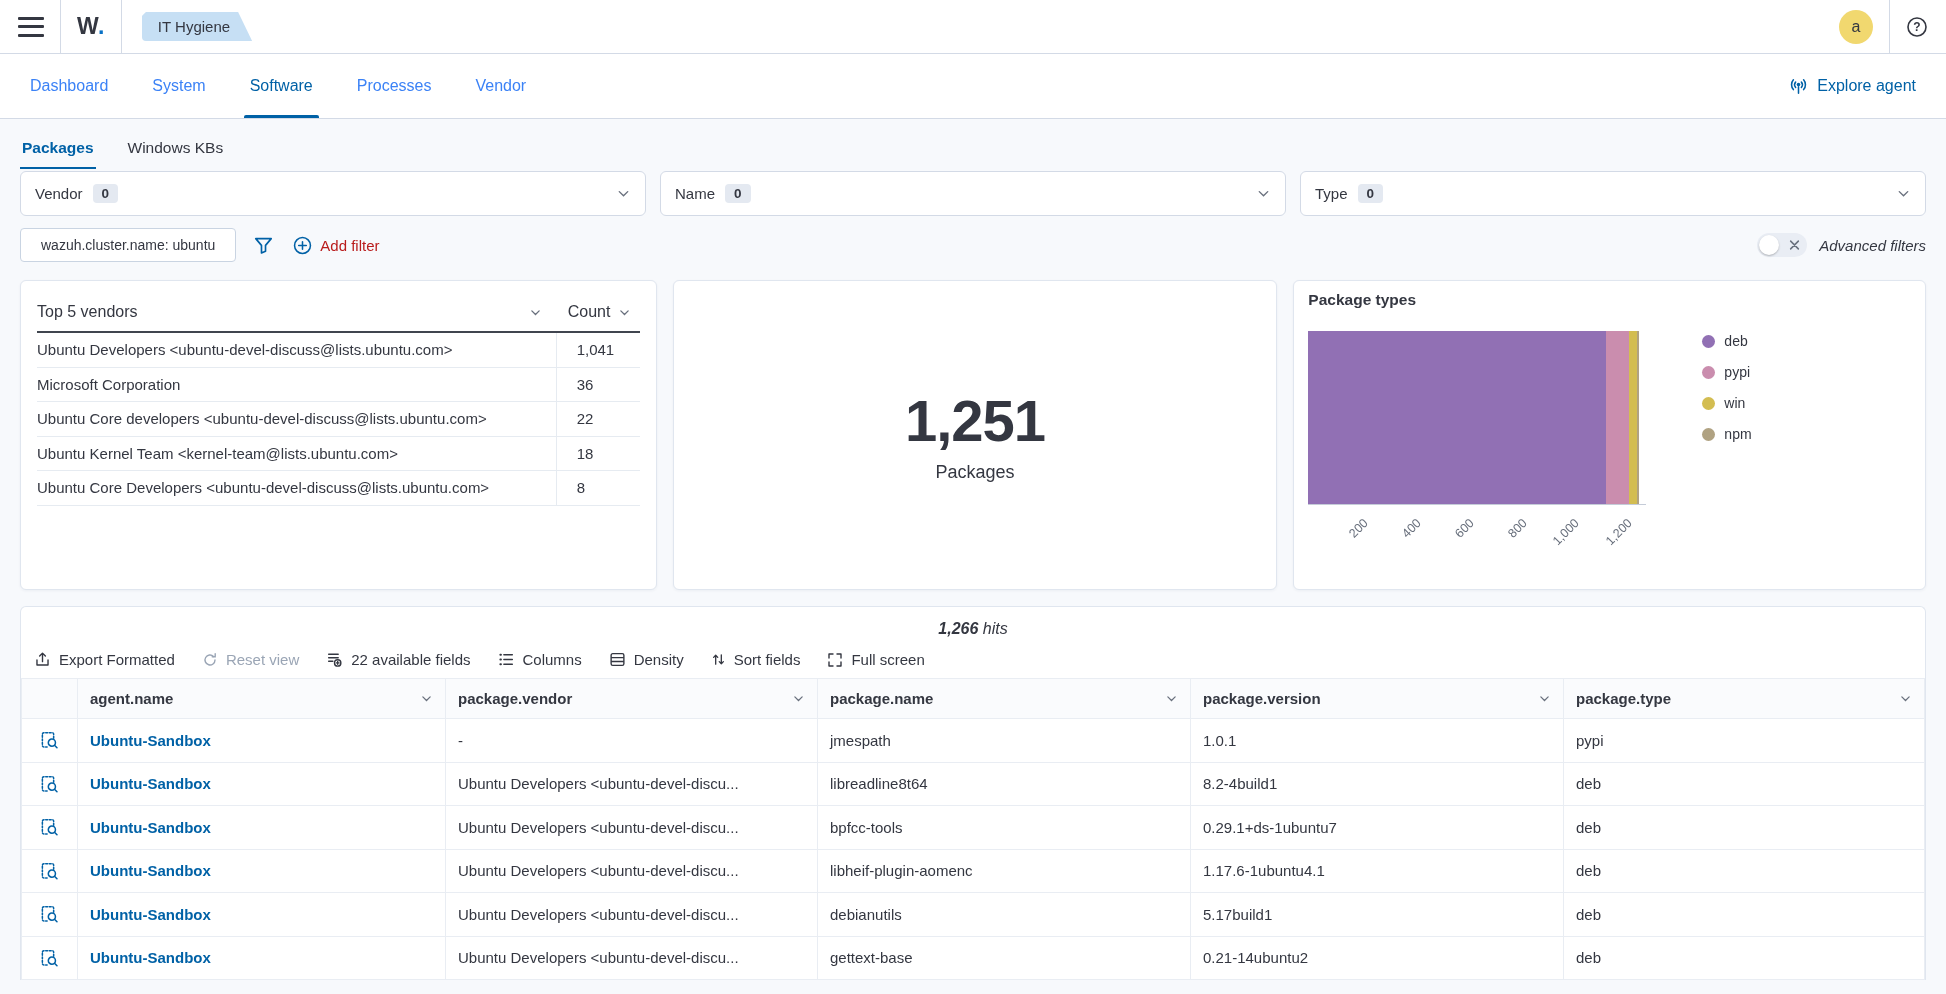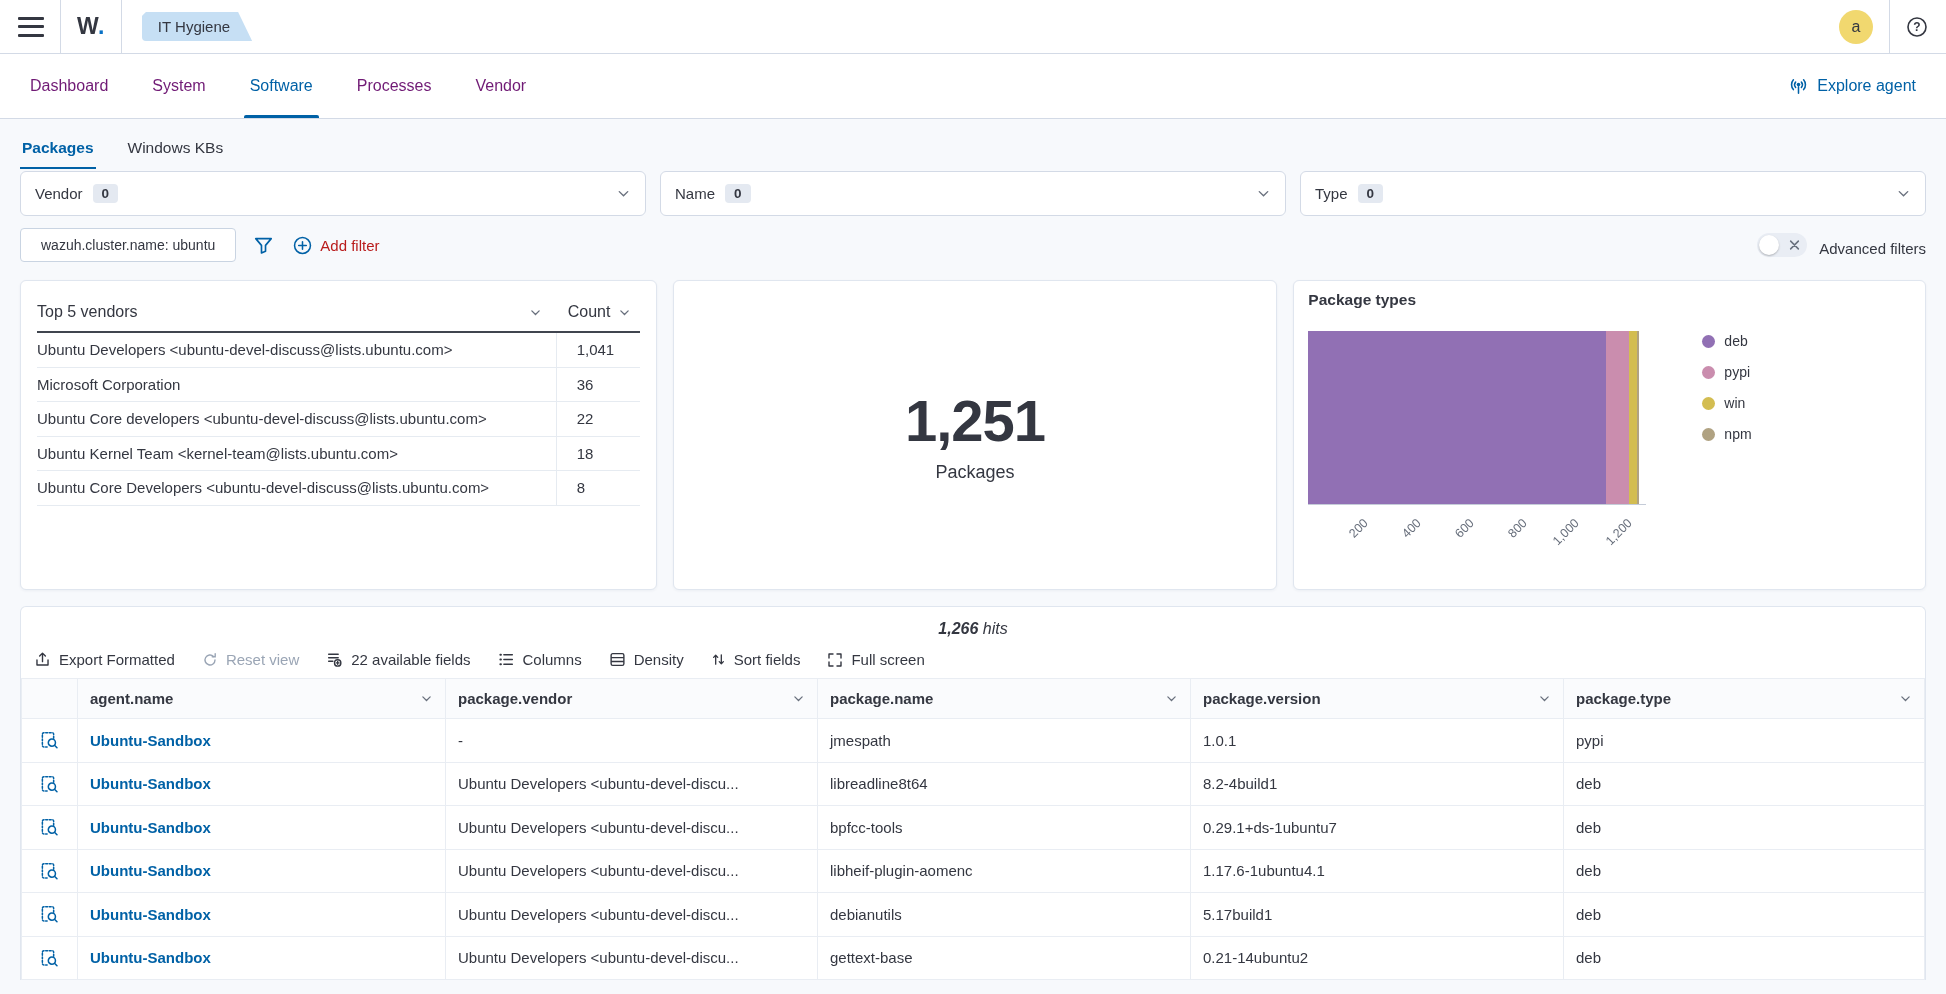--- a/index.html
+++ b/index.html
@@ -16,21 +16,21 @@
   .logo .dot { color:#0871C5; }
   .crumb { background:#C6DFF4; color:#343741; font-size:15px; padding:6px 22px 6px 16px; margin-left:4px;
            clip-path:polygon(4px 0, calc(100% - 14px) 0, 100% 100%, 0 100%, 0 4px); border-radius:4px 0 0 4px; }
   .hdr-spacer { flex:1; }
   .avatar { width:34px; height:34px; border-radius:50%; background:#F1D86F; display:flex; align-items:center; justify-content:center;
             font-size:16px; color:#343741; border:none; cursor:pointer; }
   .help-btn { background:none; border:none; cursor:pointer; display:flex; align-items:center; }
 
   
   .nav { height:65px; background:#fff; border-bottom:1px solid #D3DAE6; display:flex; align-items:stretch; padding:0 30px; }
-  .nav-tab { display:flex; align-items:center; margin-right:44px; font-size:16px; color:#701a75; text-decoration:none; position:relative; cursor:pointer; }
+  .nav-tab { display:flex; align-items:center; margin-right:44px; font-size:16px; color:#3b82f6; text-decoration:none; position:relative; cursor:pointer; }
   .nav-tab.active { color:#0061A6; font-weight:500; }
   .nav-tab.active::after { content:""; position:absolute; left:-6px; right:-6px; bottom:0; height:3px; background:#0061A6; border-radius:2px 2px 0 0; }
   .explore { margin-left:auto; display:flex; align-items:center; gap:9px; color:#0061A6; font-size:16px; text-decoration:none; cursor:pointer; }
 
   
   .content { padding:0 20px; }
 
   .subtabs { display:flex; gap:30px; padding-top:12px; height:48px; align-items:flex-start; }
   .subtab { font-size:15.5px; color:#343741; padding:8px 2px 12px; position:relative; cursor:pointer; background:none; border:none; font-family:inherit; }
   .subtab.active { color:#0061A6; font-weight:700; }
@@ -42,21 +42,21 @@
   .select .lbl { margin-right:10px; }
   .select .cnt { background:#E4E9F1; border-radius:4px; padding:2px 9px; font-size:13.5px; font-weight:600; }
   .select .chev { margin-left:auto; display:flex; }
 
   .filterbar { margin-top:12px; display:flex; align-items:center; }
   .fpill { background:#fff; border:1px solid #C9D4E2; border-radius:4px; height:34px; display:flex; align-items:center;
            padding:0 20px; font-size:14px; cursor:pointer; }
   .funnel-btn, .addf { background:none; border:none; cursor:pointer; display:flex; align-items:center; }
   .funnel-btn { margin-left:18px; }
   .addf { margin-left:20px; gap:8px; color:#b91c1c; font-size:15px; }
-  .advwrap { margin-left:auto; display:flex; align-items:flex-end; gap:12px; }
+  .advwrap { margin-left:auto; display:flex; align-items:center; gap:12px;font-style:italic; }
   .toggle { width:50px; height:24px; border-radius:12px; background:#E9EDF4; position:relative; border:none; cursor:pointer; }
   .toggle .knob { position:absolute; left:2px; top:2px; width:20px; height:20px; border-radius:50%; background:#fff;
                   box-shadow:0 1px 2px rgba(0,0,0,.25); }
   .toggle .off-x { position:absolute; right:7px; top:50%; transform:translateY(-50%); display:flex; }
   .advlabel { font-size:15px; }
 
   
   .panels { margin-top:18px; display:flex; gap:16px; height:310px; }
   .panel { flex:1; background:#fff; border:1px solid #E0E6EF; border-radius:6px; box-shadow:0 1px 3px rgba(21,40,75,.05); overflow:hidden; }
 

